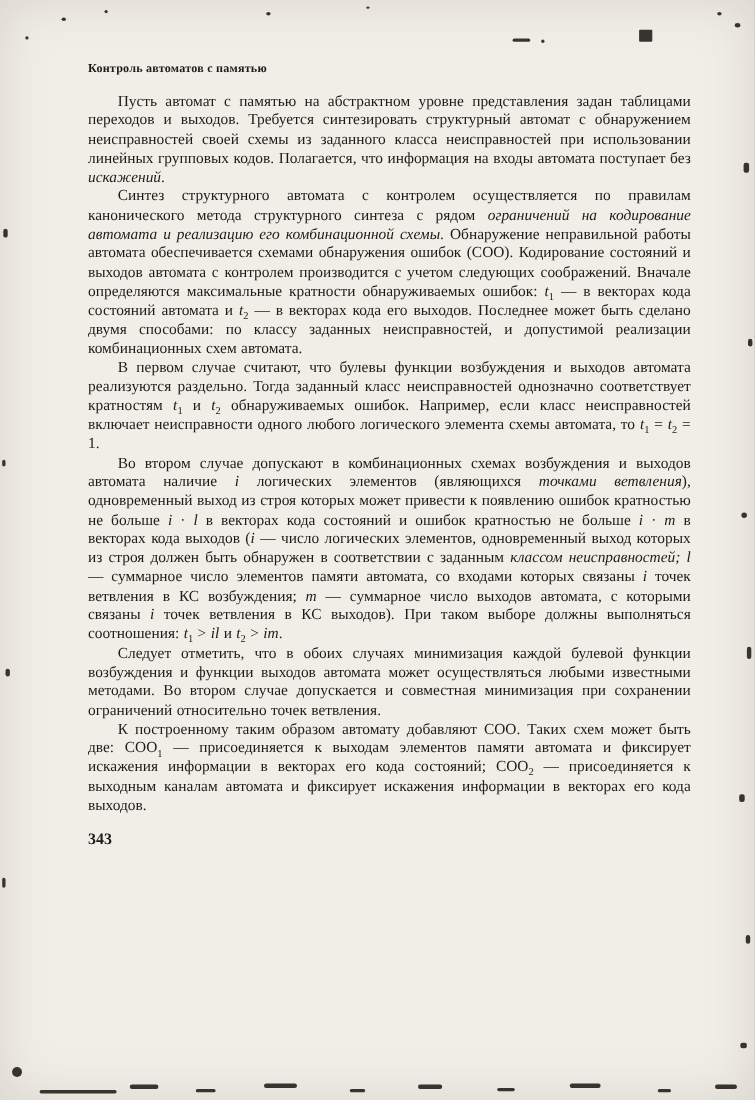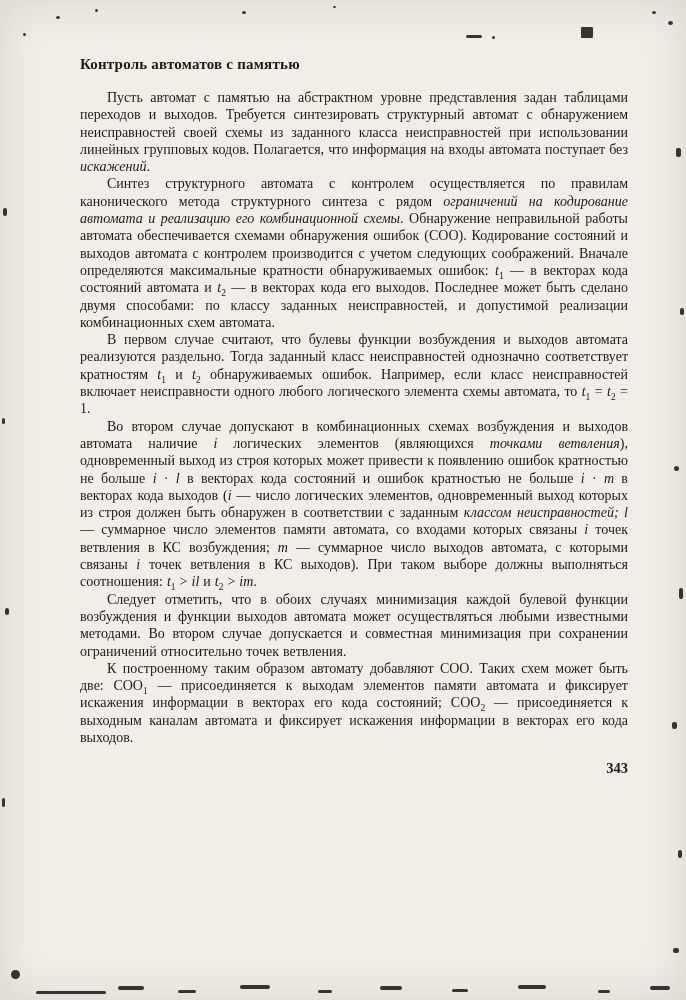--- a/index.html
+++ b/index.html
@@ -21,42 +21,42 @@
     overflow: hidden;
     color: #1d1a17;
   }
   .content {
     position: absolute;
     left: 80px;
     top: 56px;
     width: 548px;
   }
   .heading {
-    font-size: 15px;
+    font-size: 11px;
     font-weight: bold;
     margin: 0 0 16px 0;
     letter-spacing: 0.2px;
   }
   .para {
     margin: 0;
     font-size: 14px;
     line-height: 17.3px;
     text-align: justify;
     text-indent: 27px;
     hyphens: auto;
     -webkit-hyphens: auto;
     word-spacing: 0.5px;
   }
   .para sub {
     font-size: 0.68em;
     line-height: 0;
   }
   .page-number {
     margin-top: 14px;
-    text-align: right;
+    text-align: left;
     font-size: 14.5px;
     font-weight: bold;
   }
   .artifacts i {
     position: absolute;
     display: block;
     background: #181410;
     border-radius: 2px;
     opacity: 0.85;
   }

